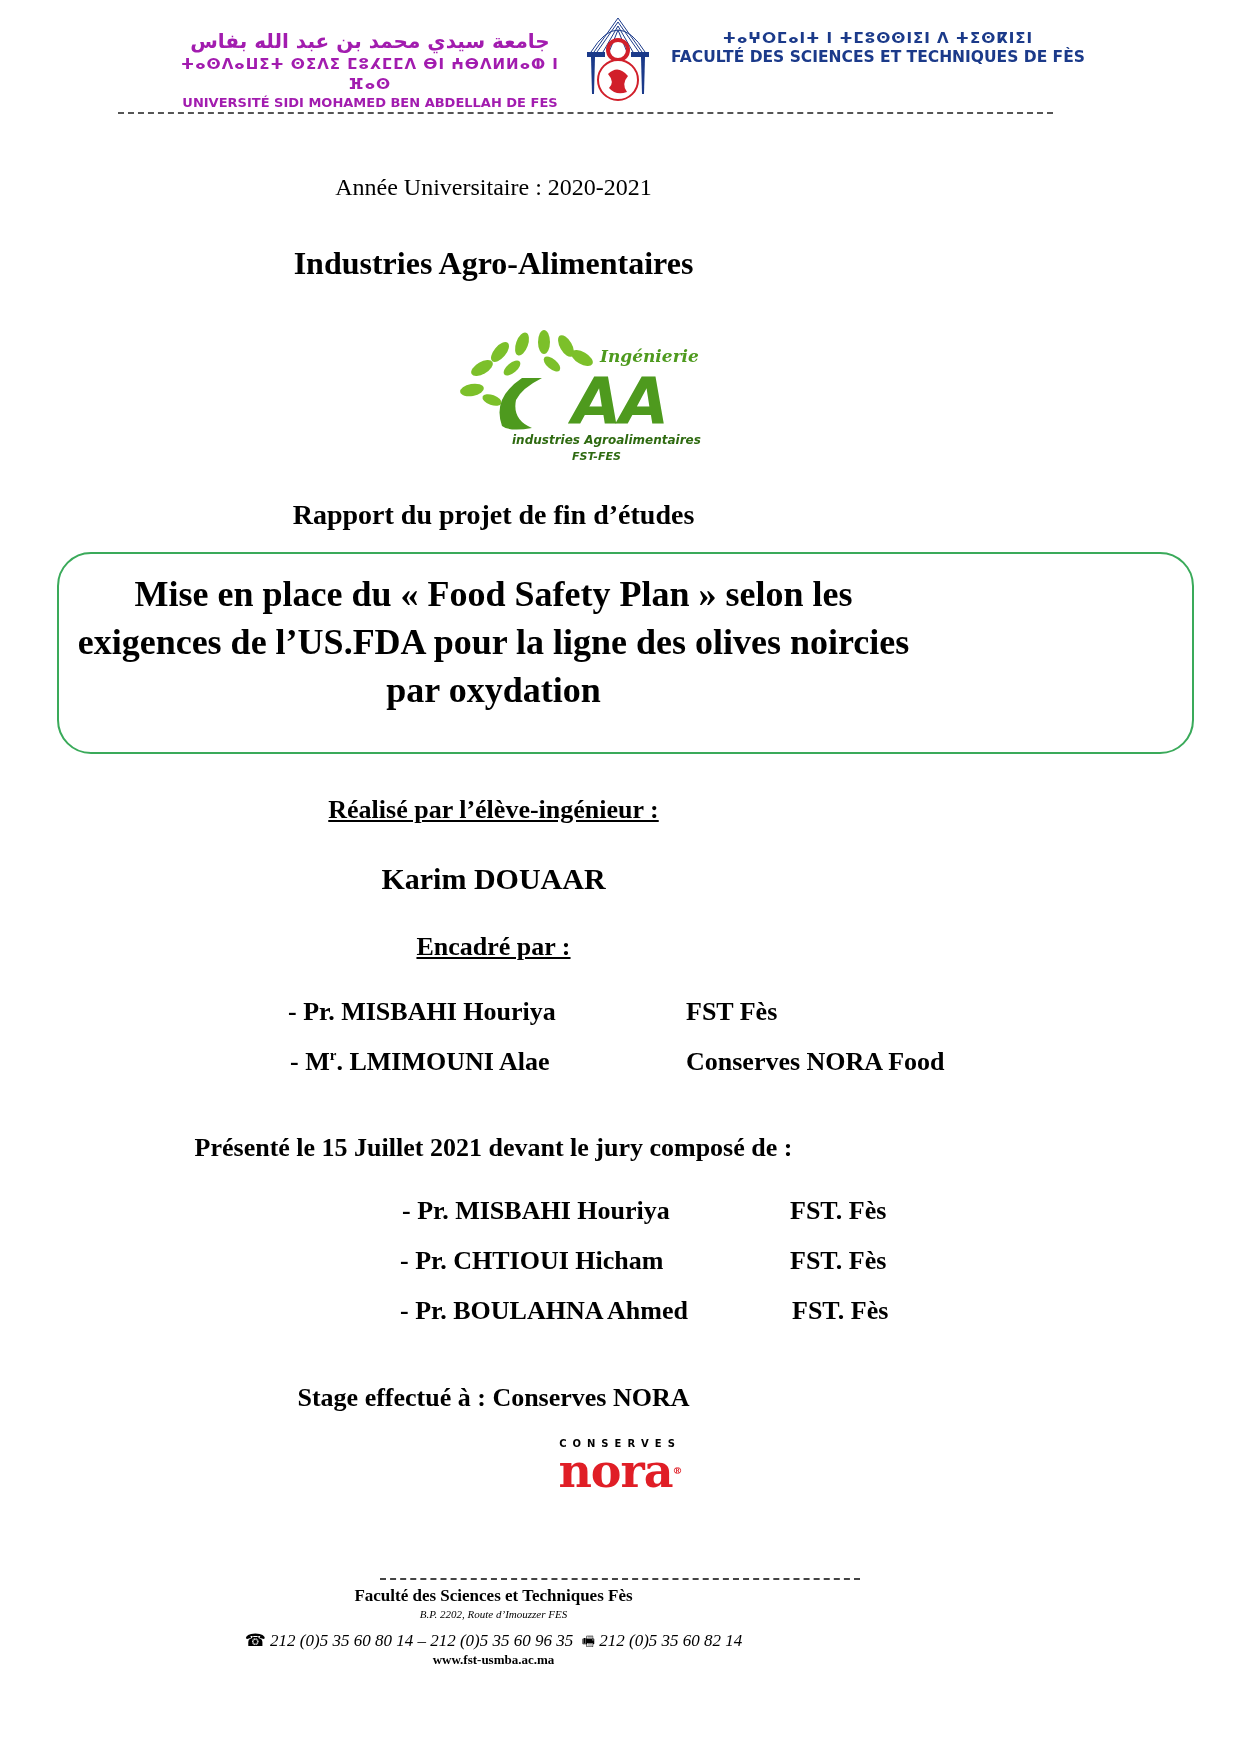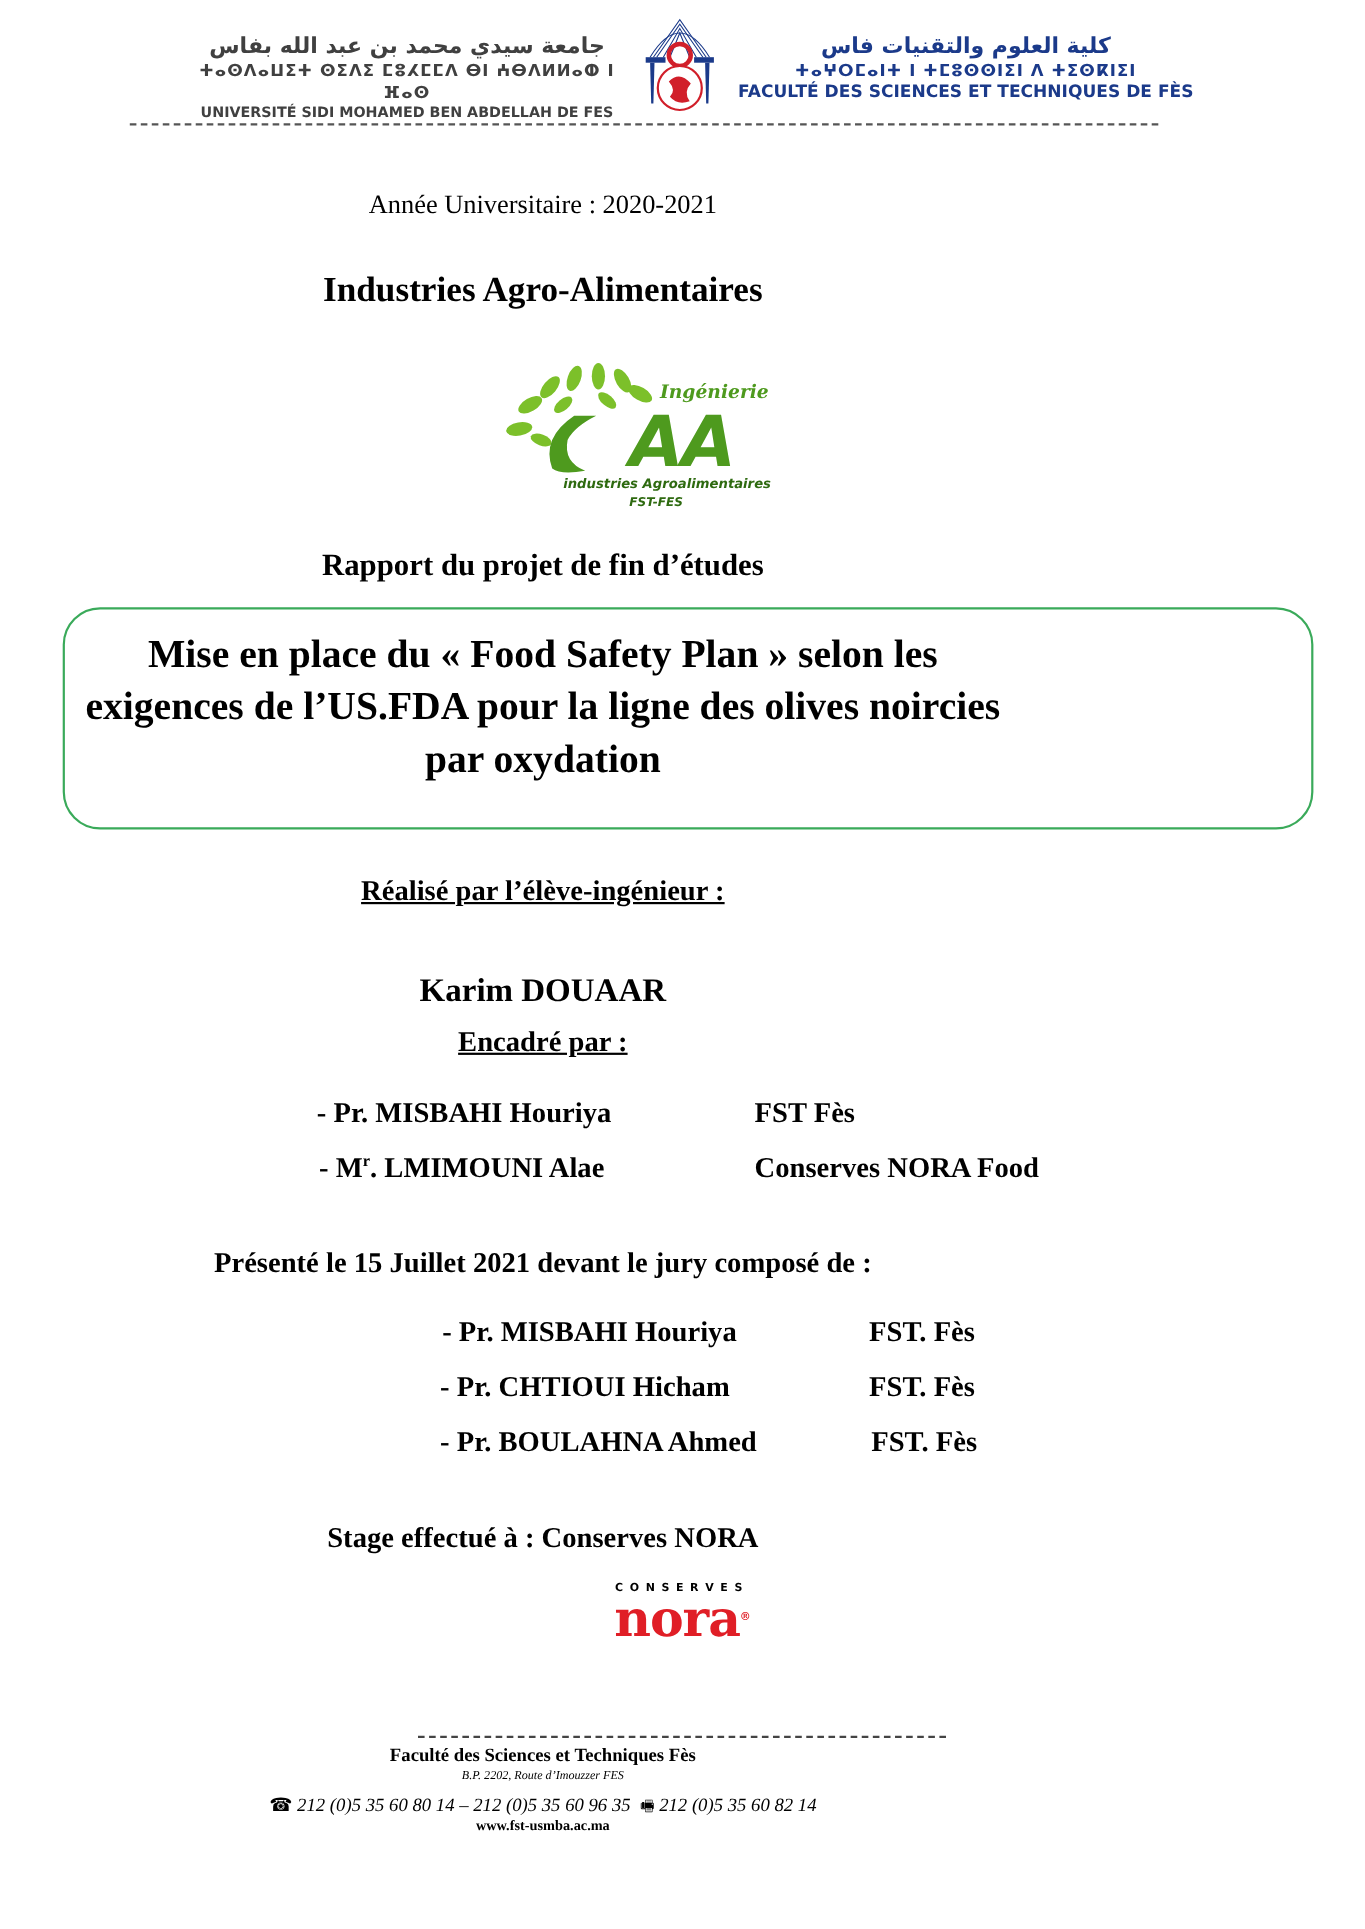--- a/index.html
+++ b/index.html
@@ -1,42 +1,42 @@
 <!DOCTYPE html>
 <html><head>
 <meta charset="utf-8">
 <style>
   html, body { margin: 0; padding: 0; background: #ffffff; }
   body { width: 1241px; height: 1754px; position: relative; overflow: hidden; font-family: "Liberation Serif", serif; color: #000; }
   .abs { position: absolute; }
   .center { left: 0; width: 987px; text-align: center; }
 
   
-  .hdr-left { left: 170px; top: 28px; width: 400px; text-align: center; color: #404040; }
+  .hdr-left { left: 170px; top: 28px; width: 400px; text-align: center; color: #a21caf; }
   .hdr-right { left: 668px; top: 28px; width: 420px; text-align: center; color: #1b3a8a; }
   .arabic { font-family: "DejaVu Sans", sans-serif; font-weight: bold; font-size: 20px; line-height: 26px; direction: rtl; }
   .tifinagh { font-family: "DejaVu Sans", sans-serif; font-weight: bold; font-size: 15px; line-height: 20px; letter-spacing: 1px; }
   .latin-hdr { font-family: "DejaVu Sans", sans-serif; font-weight: bold; font-size: 13px; line-height: 18px; }
   .latin-hdr.big { font-size: 15.5px; }
   .hdr-sep { left: 118px; top: 112px; width: 935px; height: 0; border-top: 2px dashed #555; }
 
   .emblem { left: 583px; top: 14px; width: 70px; height: 96px; }
 
   .annee { top: 174px; font-size: 24px; }
   .filiere { top: 242px; font-size: 32px; font-weight: bold; line-height: 42px; }
 
   .logo-iaa { left: 452px; top: 328px; width: 280px; height: 140px; }
 
   .rapport { top: 499px; font-size: 28px; font-weight: bold; }
 
   .title-box { left: 57px; top: 552px; width: 1137px; height: 202px; border: 2px solid #3aaa5a; border-radius: 34px; box-sizing: border-box; }
   .title-text { top: 570px; font-size: 36px; font-weight: bold; line-height: 48px; }
 
   .realise { top: 795px; font-size: 26px; font-weight: bold; text-decoration: underline; text-align: center; }
-  .student { top: 862px; font-size: 30px; font-weight: bold; margin-top: 22px; }
+  .student { top: 862px; font-size: 30px; font-weight: bold; }
   .encadre { top: 932px; font-size: 26px; font-weight: bold; text-decoration: underline; }
 
   .row { font-size: 26px; font-weight: bold; }
   .sup { font-size: 15px; vertical-align: super; }
 
   .presente { top: 1133px; font-size: 26px; font-weight: bold; }
 
   .stage { top: 1383px; font-size: 26px; font-weight: bold; }
 
   .nora { left: 530px; top: 1438px; width: 180px; height: 62px; text-align: center; }
@@ -71,21 +71,20 @@
     <rect x="48" y="38" width="18" height="5" fill="#1b3a8a"></rect>
     <path d="M8 43 L12 43 L11 80 L9 80 Z" fill="#1b3a8a"></path>
     <path d="M58 43 L62 43 L61 80 L59 80 Z" fill="#1b3a8a"></path>
     <circle cx="35" cy="36" r="10" fill="none" stroke="#d11f2a" stroke-width="4"></circle>
     <circle cx="35" cy="66" r="20" fill="#fff" stroke="#d11f2a" stroke-width="2"></circle>
     <path d="M25 60 Q35 50 45 62 Q38 70 44 78 Q33 82 26 74 Q32 68 25 60 Z" fill="#d11f2a"></path>
   </svg>
 </div>
 
 <div class="abs hdr-right">
-  <div class="arabic">كلية العلوم والتقنيات فاس</div>
   <div class="tifinagh">ⵜⴰⵖⵔⵎⴰⵏⵜ ⵏ ⵜⵎⵓⵙⵙⵏⵉⵏ ⴷ ⵜⵉⵙⴽⵏⵉⵏ</div>
   <div class="latin-hdr big">FACULTÉ DES SCIENCES ET TECHNIQUES DE FÈS</div>
 </div>
 
 <div class="abs hdr-sep"></div>
 
 <div class="abs center annee">Année Universitaire : 2020-2021</div>
 
 <div class="abs center filiere">
   <div>Industries Agro-Alimentaires</div>

